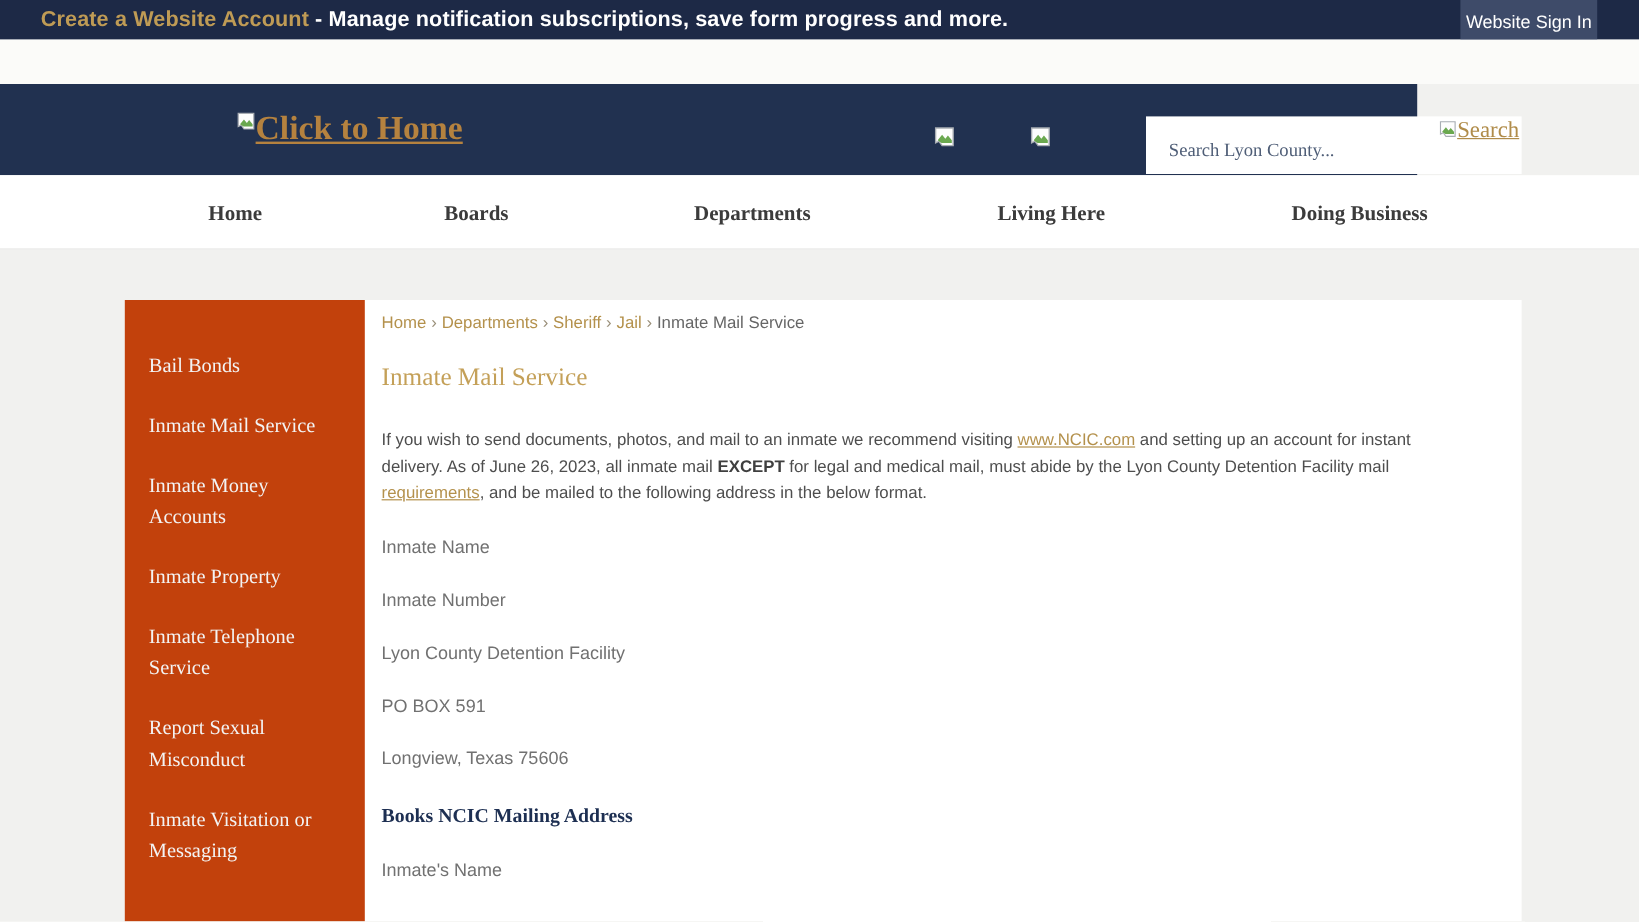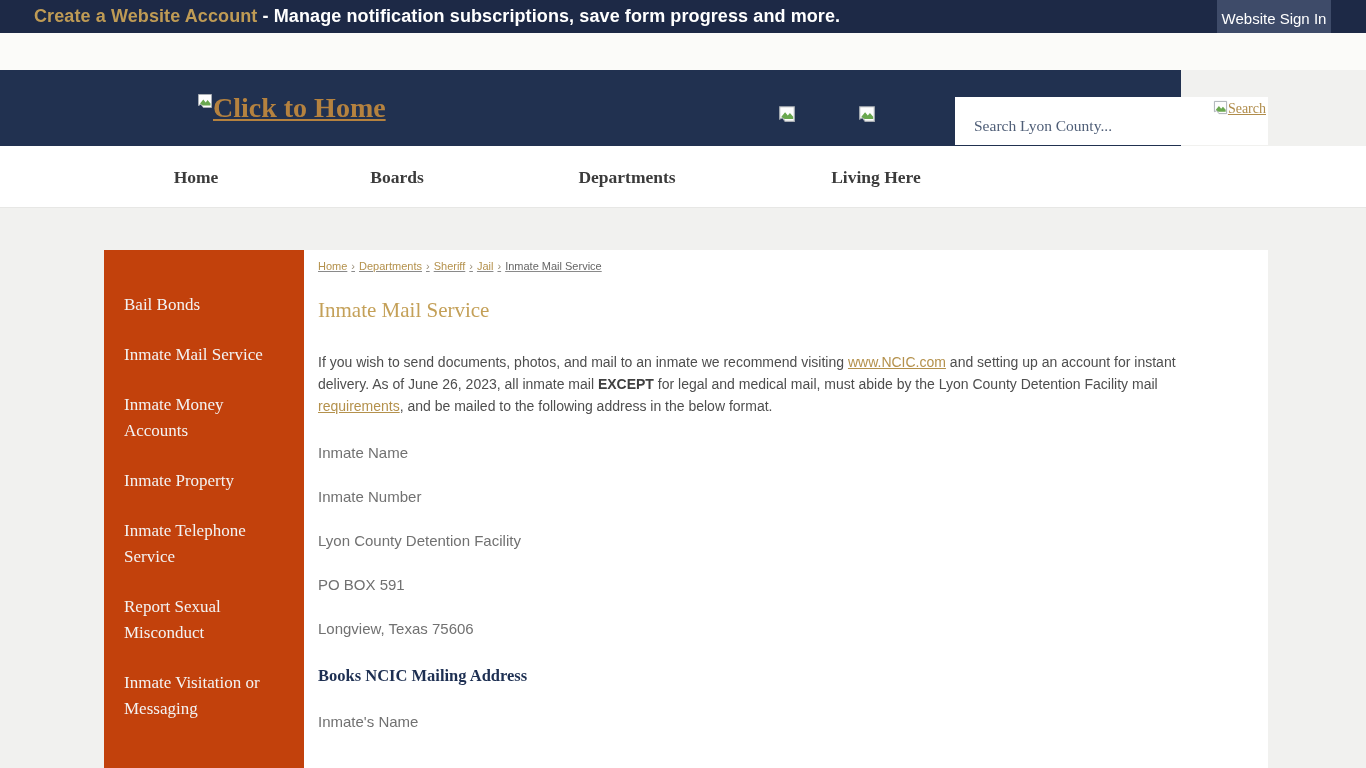--- a/index.html
+++ b/index.html
@@ -28,42 +28,42 @@
   .hdr-icon.one { left:778px; }
   .hdr-icon.two { left:858px; }
 
   .searchbox { position:absolute; left:955px; top:27px; width:313px; height:48px; background:#ffffff; }
   .search-input { position:absolute; left:0; top:0; width:100%; height:100%; border:none; outline:none;
                   background:transparent; padding:16px 70px 6px 19px;
                   font-family:"Liberation Serif", serif; font-size:15.5px; color:#41506a; }
   .search-input::placeholder { color:#4f5e77; opacity:1; }
   .search-go { position:absolute; top:3px; right:2px; display:flex; align-items:flex-start;
                text-decoration:none; cursor:pointer; }
-  .search-go-alt { font-family:"Liberation Serif", serif; font-size:14px; color:#b08c4a;
+  .search-go-alt { font-family:"Liberation Serif", serif; font-size:19px; color:#b08c4a;
                    text-decoration:underline; line-height:17px; }
 
   
   .navbar { position:absolute; left:0; top:146px; width:1366px; height:62px; background:#ffffff;
             border-bottom:1px solid #e7e7e5; }
   .nav-item { position:absolute; top:0; height:62px; display:flex; align-items:center;
               transform:translateX(-50%); font-family:"Liberation Serif", serif;
               font-weight:bold; font-size:17.5px; color:#3b3b3b; cursor:pointer; white-space:nowrap; }
   .nav-item.n0 { left:196px; } .nav-item.n1 { left:397px; } .nav-item.n2 { left:627px; }
   .nav-item.n3 { left:876px; } .nav-item.n4 { left:1133px; }
 
   
   .card { position:absolute; left:104px; top:250px; width:1164px; height:518px;
           background:#ffffff; display:flex; }
   .sidebar { width:200px; background:#c2410c; padding-top:30px; flex-shrink:0; }
   .side-item { display:block; padding:12px 20px; font-family:"Liberation Serif", serif;
                font-size:17px; line-height:26px; color:#f3f3f3; cursor:pointer; text-decoration:none; }
 
   .main { flex:1; padding:10px 30px 0 14px; position:relative; }
 
-  .breadcrumb { font-size:11px; color:#8a8a8a;text-decoration:underline; }
+  .breadcrumb { font-size:14px; color:#8a8a8a; }
   .crumb-link { color:#b4914c; text-decoration:none; cursor:pointer; }
   .crumb-sep { color:#9a8f79; padding:0 4px; }
   .crumb-current { color:#666666; }
 
   .page-title { margin-top:26px; font-family:"Liberation Serif", serif; font-weight:normal;
                 font-size:21px; color:#c4a058; }
 
   .intro { margin-top:28px; max-width:890px; font-size:14px; line-height:22px; color:#4e4e4e; }
   .intro a.ilink { color:#b4914c; text-decoration:underline; cursor:pointer; }
   .intro strong { color:#3f3f3f; }
@@ -126,20 +126,21 @@
         <span class="search-go-alt">Search</span>
       </a>
     </div>
   </div>
 
   <nav class="navbar">
     <span class="nav-item n0">Home</span>
     <span class="nav-item n1">Boards</span>
     <span class="nav-item n2">Departments</span>
     <span class="nav-item n3">Living Here</span>
+    <span class="nav-item n4">Doing Business</span>
   </nav>
 
   <div class="card">
 
     <nav class="sidebar">
       <a class="side-item">Bail Bonds</a>
       <a class="side-item">Inmate Mail Service</a>
       <a class="side-item">Inmate Money Accounts</a>
       <a class="side-item">Inmate Property</a>
       <a class="side-item">Inmate Telephone Service</a>

